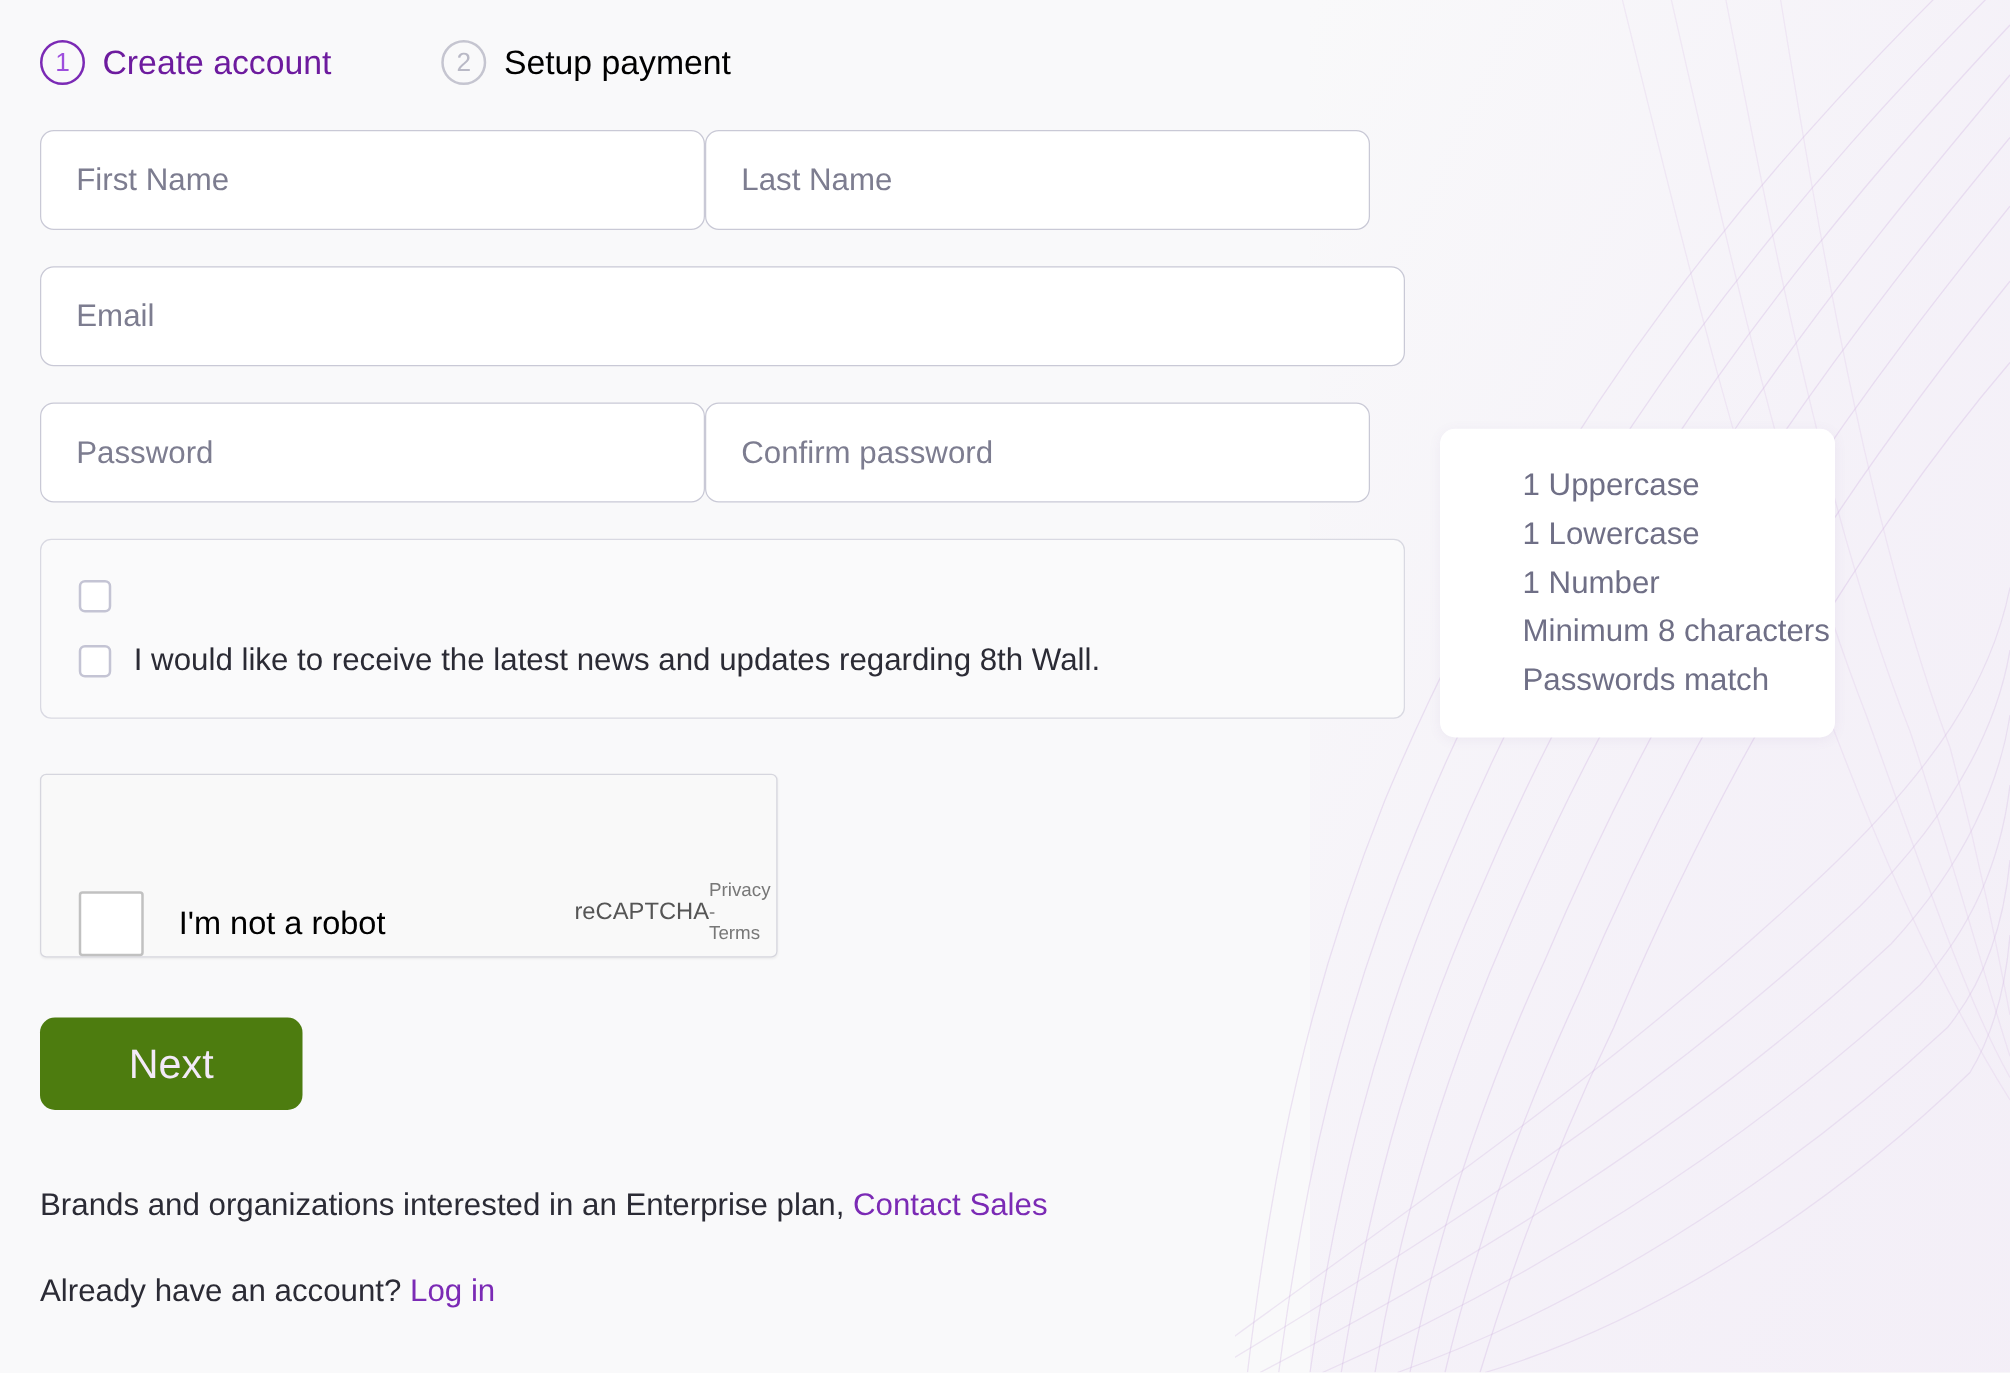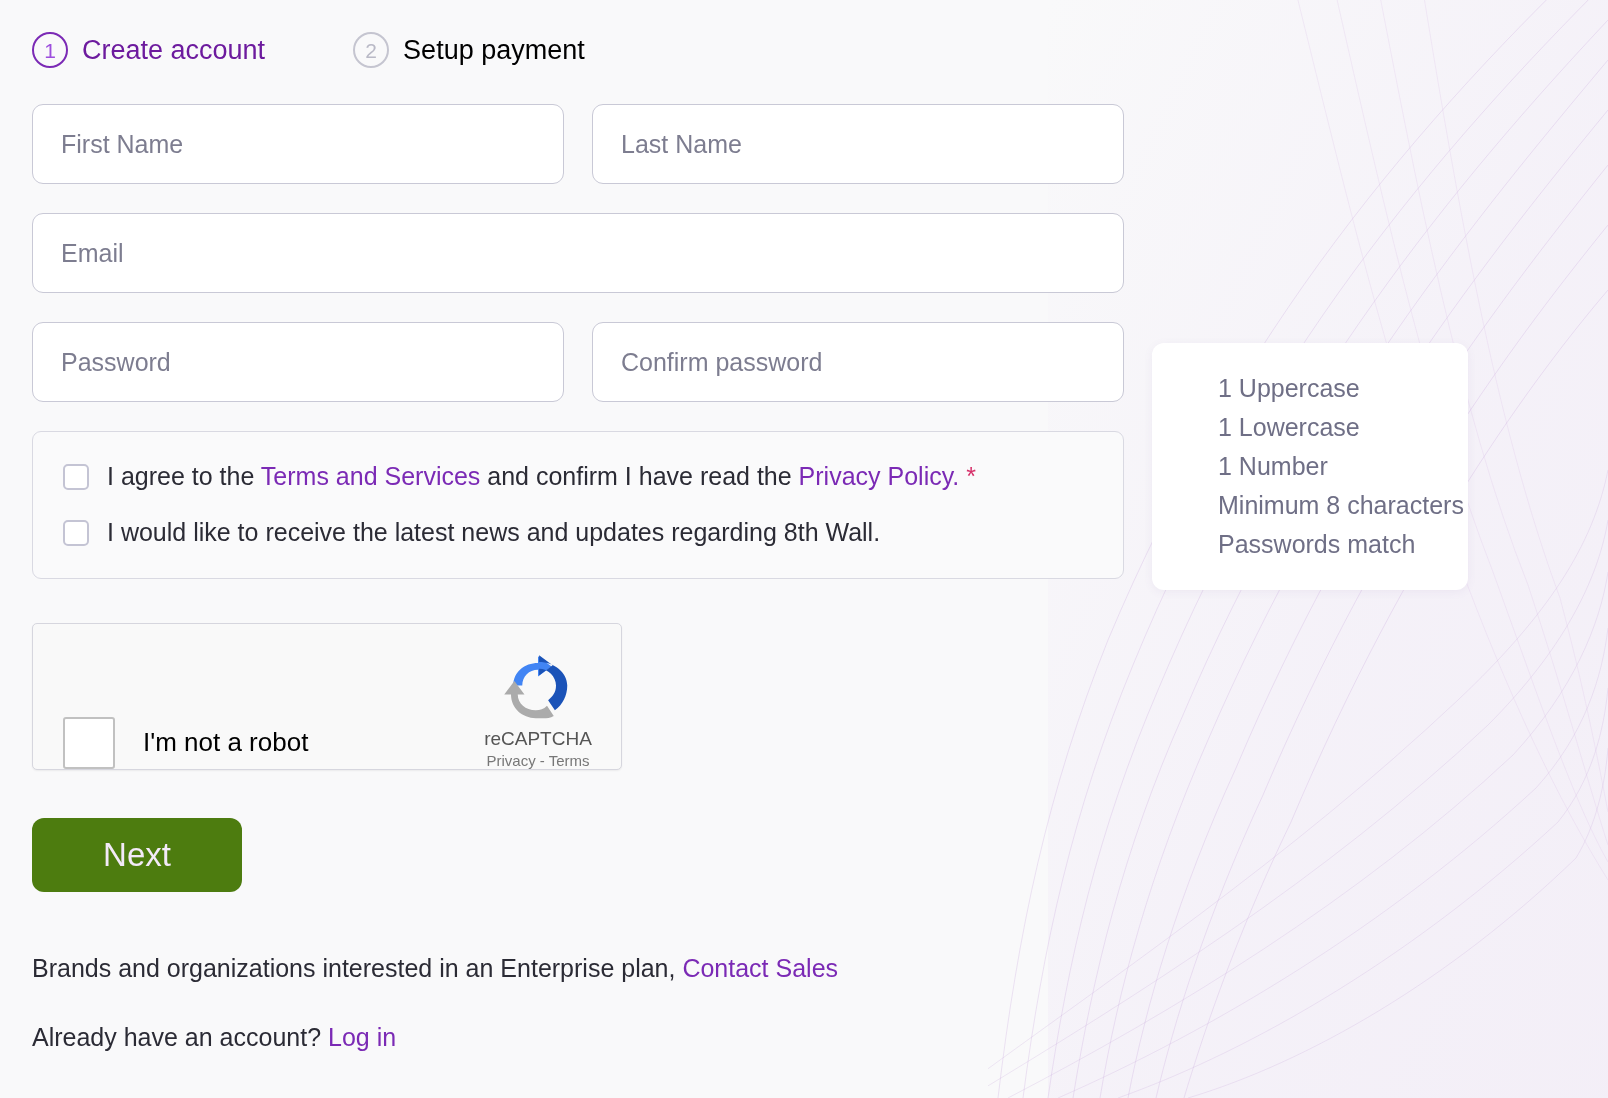--- a/index.html
+++ b/index.html
@@ -69,21 +69,21 @@
     border: 2px solid #c5c5d0;
     color: #b9b9c6;
   }
   .step-label { font-size: 27px; }
   .step.active .step-label { color: #6d1b9e; font-weight: 400; }
   .step.inactive .step-label { color: #000000; font-weight: 400; }
 
   
   .form-col { width: 1092px; }
 
-  .row { display: flex; gap: 28px; margin-bottom: 29px; }
+  .row { display: flex; margin-bottom: 29px; }
 
   .field {
     height: 80px;
     background: #ffffff;
     border: 1px solid #c9c9d6;
     border-radius: 11px;
     display: flex;
     align-items: center;
     padding: 0 28px;
     font-size: 25px;
@@ -143,21 +143,21 @@
   .rc-check {
     width: 52px; height: 52px;
     background: #fff;
     border: 2px solid #c1c1c1;
     border-radius: 3px;
   }
   .rc-label { font-size: 26px; color: #000; font-family: "Liberation Sans", sans-serif; }
   .rc-right {
     width: 150px;
     display: flex;
-    flex-direction: column;
+    flex-direction: row;
     align-items: center;
     justify-content: center;
     padding-right: 16px;
   }
   .rc-logo { width: 72px; height: 72px; }
   .rc-brand { font-size: 19px; color: #555; margin-top: 2px; }
   .rc-links { font-size: 15px; color: #777; margin-top: 2px; }
 
   
   .next-btn {
@@ -261,23 +261,20 @@
     
     <div class="row">
       <div class="field half">Password</div>
       <div class="field half">Confirm password</div>
     </div>
 
     
     <div class="consent-box">
       <div class="consent-line">
         <div class="cbox"></div>
-        <div>
-          <span>I agree to the </span><span class="link">Terms and Services</span><span> and confirm I have read the </span><span class="link">Privacy Policy</span><span class="link">.</span> <span class="req-star">*</span>
-        </div>
       </div>
       <div class="consent-line">
         <div class="cbox"></div>
         <div>I would like to receive the latest news and updates regarding 8th Wall.</div>
       </div>
     </div>
 
     
     <div class="recaptcha">
       <div class="rc-left">

